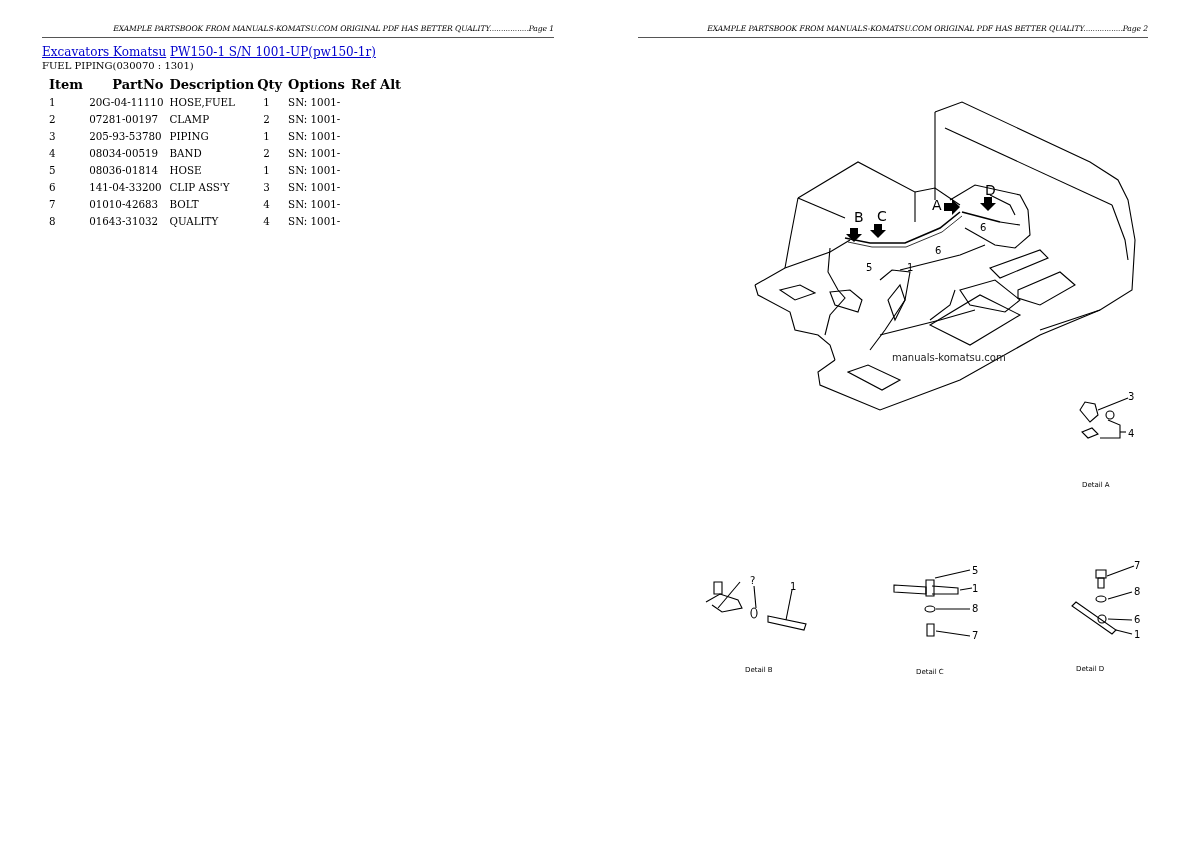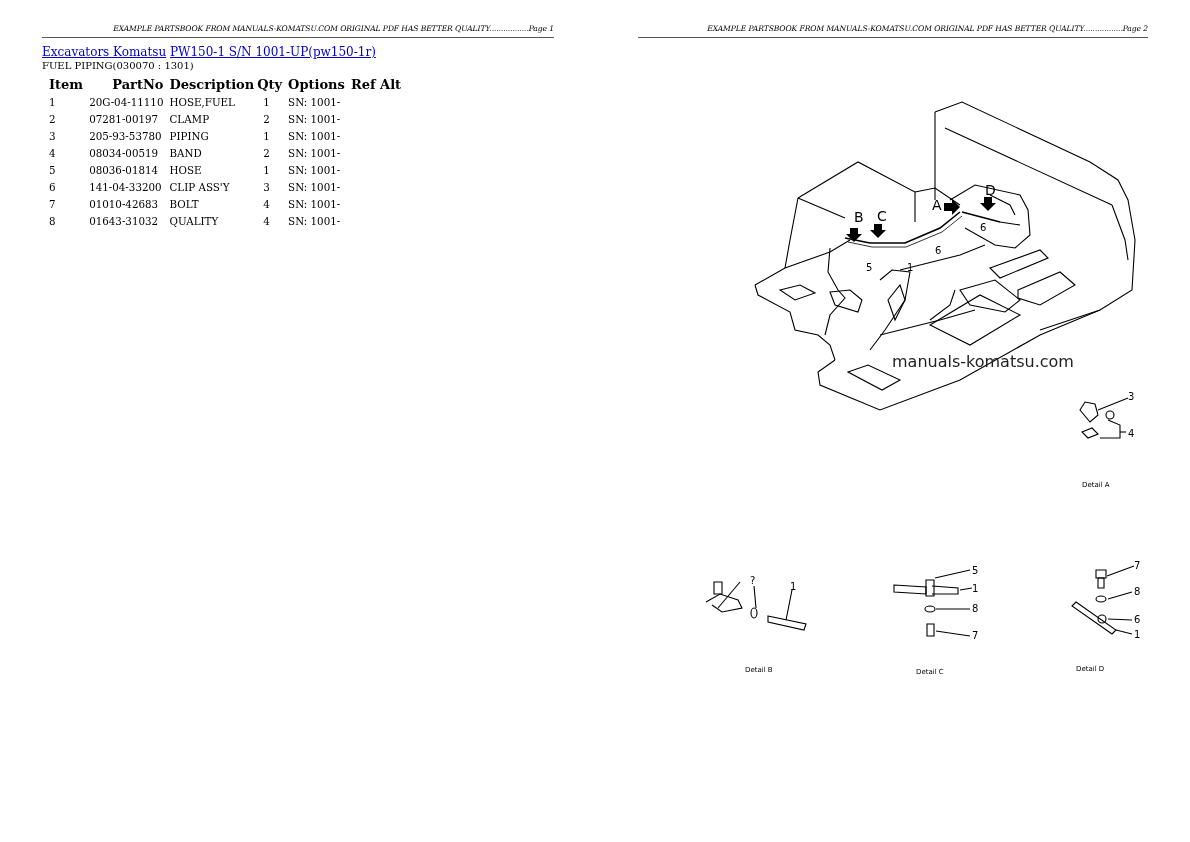--- a/index.html
+++ b/index.html
@@ -9,21 +9,21 @@
     #hdr2 { left: 638px; width: 510px; }
     .breadcrumb { position: absolute; left: 42px; top: 45px; font-size: 12px; white-space: nowrap; }
     .breadcrumb a { color: #0000cc; text-decoration: underline; }
     .section-title { position: absolute; left: 42px; top: 60px; font-size: 10px; white-space: nowrap; }
     table.parts { position: absolute; left: 46px; top: 76px; border-collapse: collapse; font-size: 10.3px; }
     table.parts th { font-weight: bold; padding: 0 3px 0 3px; height: 17px; text-align: right; white-space: nowrap; font-size: 13px; }
     table.parts td { padding: 0 3px 0 3px; height: 17px; white-space: nowrap; }
     table.parts th.c-item, table.parts td.c-item { width: 24px; }
     table.parts td.c-qty { text-align: left; padding-left: 6px; }
     .diagram { position: absolute; left: 640px; top: 90px; width: 510px; height: 600px; }
-    .watermark { position: absolute; left: 892px; top: 352px; font-family: "DejaVu Sans", sans-serif; font-size: 16px; color: #222; }
+    .watermark { position: absolute; left: 892px; top: 352px; font-family: "DejaVu Sans", sans-serif; font-size: 10px; color: #222; }
   </style>
 </head>
 <body>
 
 <div id="hdr1" class="page-header">EXAMPLE PARTSBOOK FROM MANUALS-KOMATSU.COM ORIGINAL PDF HAS BETTER QUALITY.................Page 1</div>
 <div id="hdr2" class="page-header">EXAMPLE PARTSBOOK FROM MANUALS-KOMATSU.COM ORIGINAL PDF HAS BETTER QUALITY.................Page 2</div>
 
 <div class="breadcrumb">
   <a href="#">Excavators Komatsu</a>
   <a href="#">PW150-1 S/N 1001-UP(pw150-1r)</a>

